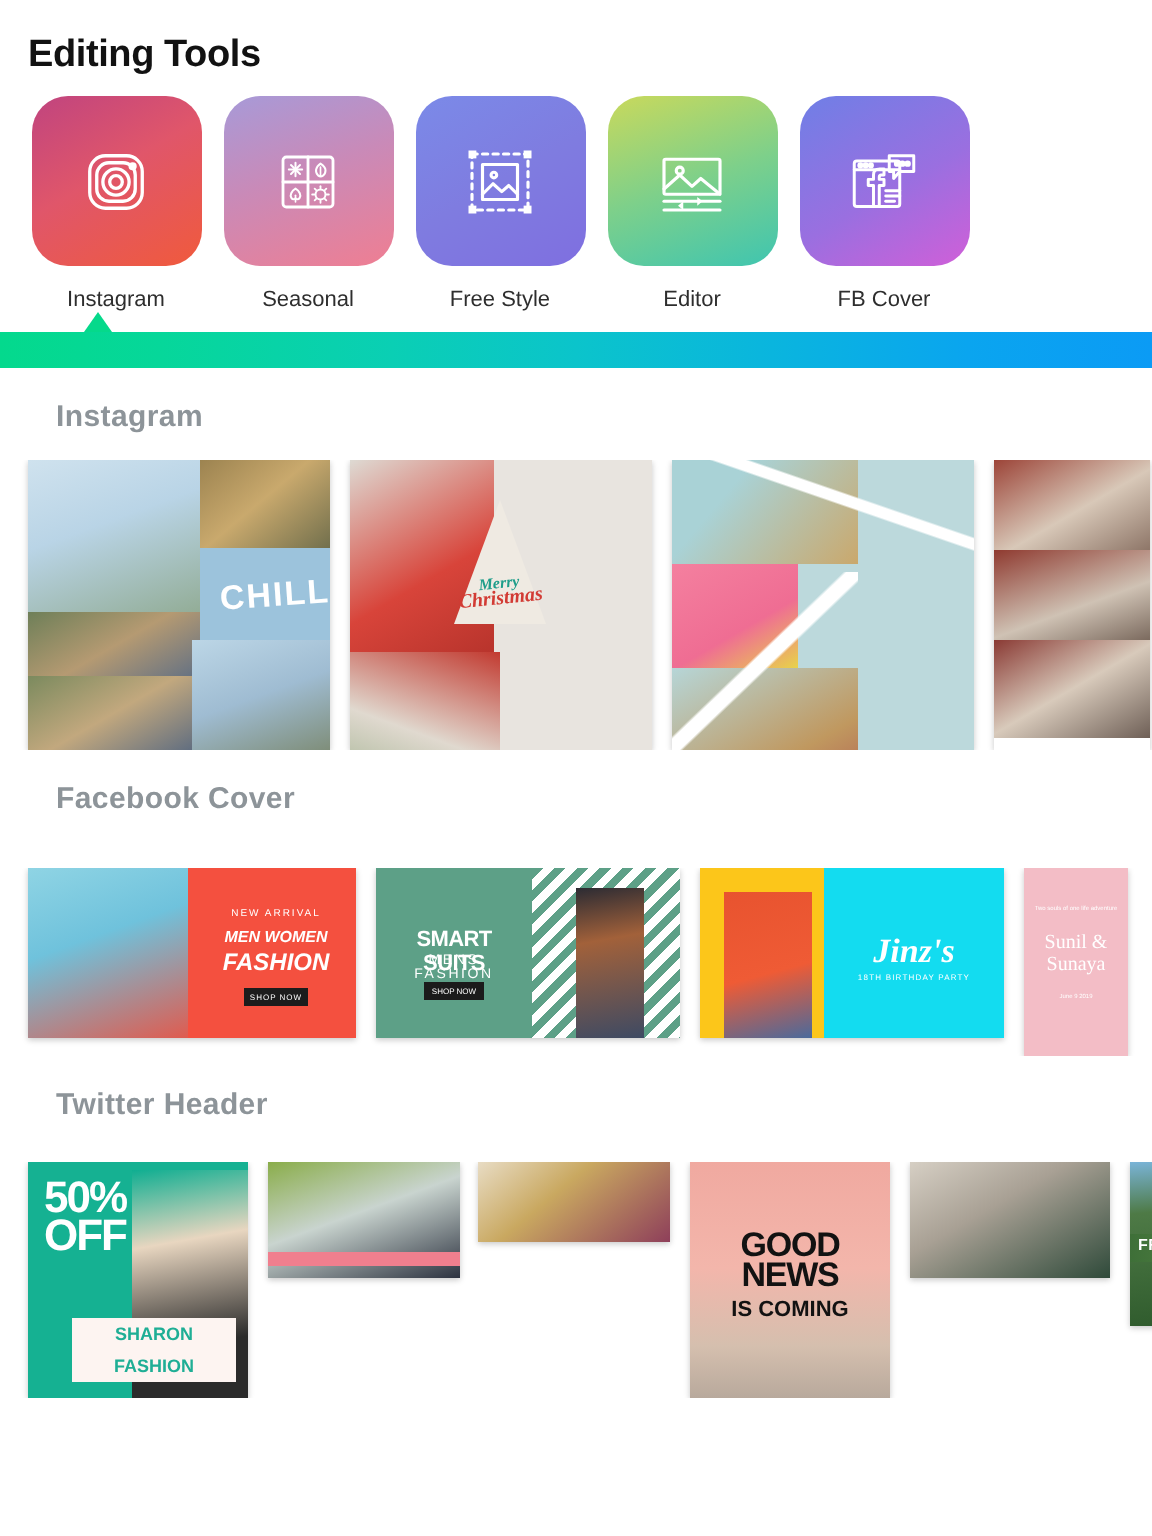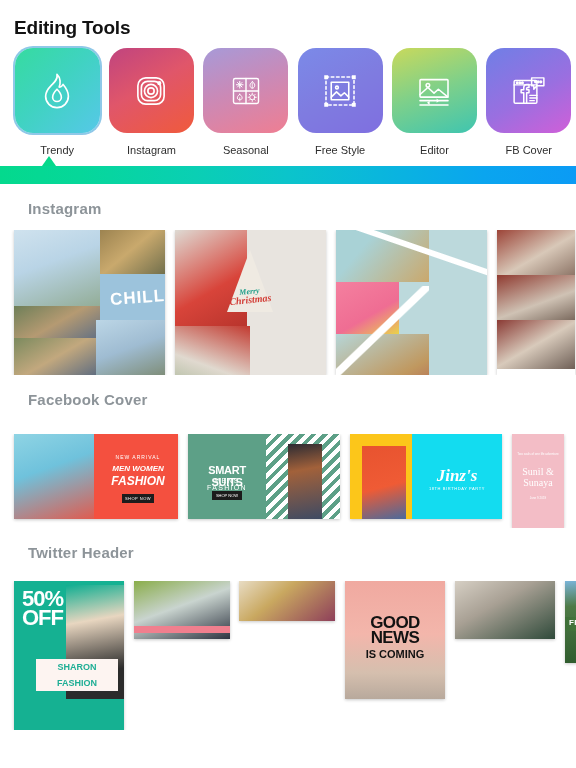--- a/index.html
+++ b/index.html
@@ -208,21 +208,21 @@
   .fb4 .inner { position:absolute; left:0; top:0; right:0; bottom:0; background:#f3bdc6; }
   .fb4 .t0 { position:absolute; left:4px; top:18px; width:44px; text-align:center; font-size:3px; color:#fff; line-height:4px;}
   .fb4 .t1 { position:absolute; left:2px; top:32px; width:48px; text-align:center;
              font-size:10px; color:#fff; font-family:"Liberation Serif", serif; line-height:11px; }
   .fb4 .t2 { position:absolute; left:4px; top:62px; width:44px; text-align:center; font-size:3px; color:#fff; }
 
   
   .tw-row { margin-top: 20px; }
   .tw-col { flex: 0 0 auto; display:flex; gap:9px; }
 
-  .tw1 { width: 110px; height: 149px; background:#15b192; }
+  .tw1 { width: 110px; height: 118px; background:#15b192; }
   .tw1 .girl { left:52px; top:4px; width:58px; height:114px;
                background: linear-gradient(170deg,#0fae91 0%,#e8d6c0 32%,#2b2b2b 75%); }
   .tw1 .off { position:absolute; left:8px; top:8px; font-size:22px; font-weight:bold;
               color:#fff; line-height:19px; letter-spacing:-1px; }
   .tw1 .box { position:absolute; left:22px; top:78px; width:82px; height:32px; background:#fdf4f1; }
   .tw1 .box span { display:block; text-align:center; color:#1fae95;
                    font-size:9px; font-weight:bold; line-height:15px; padding-top:1px; }
 
   .tw2 { width: 96px; height: 58px;
          background: linear-gradient(160deg,#8aad4a 0%,#c9d4cf 45%,#2d3340 100%); }
@@ -248,29 +248,20 @@
 </style>
 </head>
 <body>
 
 <div class="app">
 
   <div class="page-title">Editing Tools</div>
 
   <div class="cat-strip">
 
-    <div class="cat selected">
-      <div class="cat-tile g-trendy">
-        <svg class="icon-svg" width="42" height="42" viewBox="0 0 48 48" fill="none" stroke="#fff" stroke-width="1.9" stroke-linecap="round" stroke-linejoin="round">
-          <path d="M24 5c1 6-3 9-6.5 12.5C13.5 21.5 11 25 11 30c0 7.2 5.8 13 13 13s13-5.8 13-13c0-6-3-10-6-13.5-1.5 2.5-3 3.5-4.5 3C28 16 28.5 9 24 5z"></path>
-          <path d="M24 22c-2.5 2.5-5 5-5 9 0 2.8 2.2 5 5 5s5-2.2 5-5c0-4-2.5-6.5-5-9z"></path>
-        </svg>
-      </div>
-      <div class="cat-label">Trendy</div>
-    </div>
 
     <div class="cat">
       <div class="cat-tile g-insta">
         <svg class="icon-svg" width="42" height="42" viewBox="0 0 48 48" fill="none" stroke="#fff" stroke-width="1.9">
           <rect x="9" y="9" width="30" height="30" rx="9"></rect>
           <rect x="13" y="13" width="22" height="22" rx="7"></rect>
           <circle cx="24" cy="24" r="7.5"></circle>
           <circle cx="24" cy="24" r="3.6"></circle>
           <circle cx="33.5" cy="15" r="1.4" fill="#fff"></circle>
         </svg>

